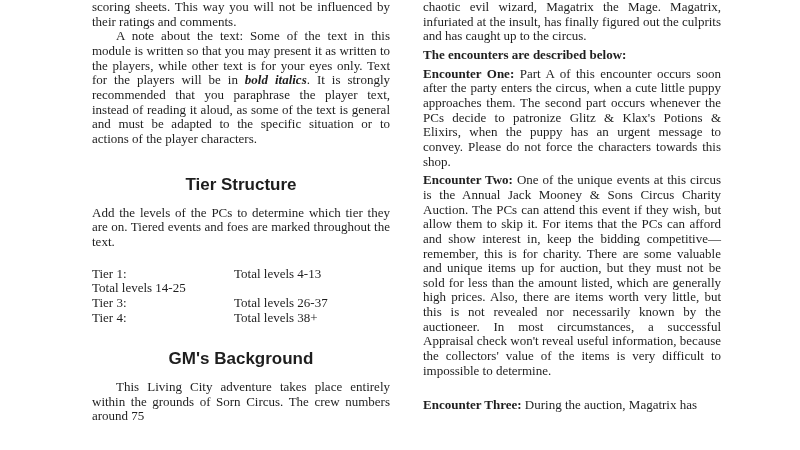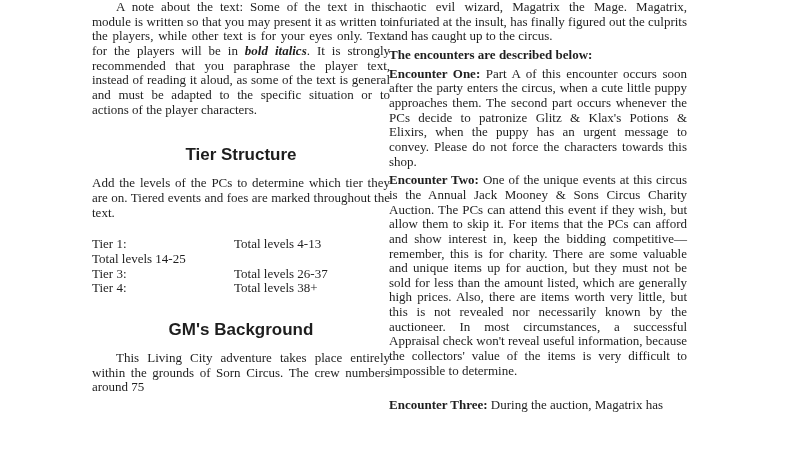--- a/index.html
+++ b/index.html
@@ -19,21 +19,21 @@
     color: #1e1e1e;
     background: #ffffff;
   }
   .col {
     position: absolute;
     top: 0;
     width: 298px;
     text-align: justify;
   }
   .col-left  { left: 92px; }
-  .col-right { left: 389px; }
+  .col-right { left: 423px; }
 
   .para { margin: 0; }
   .indent { text-indent: 24px; }
 
   
   .col-right .block + .block { margin-top: 4px; }
   .col-right .block.gap-lg   { margin-top: 20px; }
 
   
   .h-block {
@@ -54,20 +54,21 @@
   .tier-value { flex: 1; }
 
   .run-bold        { font-weight: bold; }
   .run-bold-italic { font-weight: bold; font-style: italic; }
 </style>
 </head>
 <body>
 
 <div class="page">
   <div class="col col-left" id="col-left">
+      <p class="block para"><span>scoring sheets. This way you will not be influenced by their ratings and comments.</span></p>
       <p class="block para indent"><span>A note about the text: Some of the text in this module is written so that you may present it as written to the players, while other text is for your eyes only. Text for the players will be in </span><span class="run-bold-italic">bold italics</span><span>. It is strongly recommended that you paraphrase the player text, instead of reading it aloud, as some of the text is general and must be adapted to the specific situation or to actions of the player characters.</span></p>
       <div class="block h-block">Tier Structure</div>
       <p class="block para"><span>Add the levels of the PCs to determine which tier they are on. Tiered events and foes are marked throughout the text.</span></p>
       <div class="block tier-table">
         <div class="tier-row">
           <span class="tier-label">Tier 1:</span>
           <span class="tier-value">Total levels 4-13</span>
         </div>
         <div class="tier-row">
           <span class="tier-value">Total levels 14-25</span>

